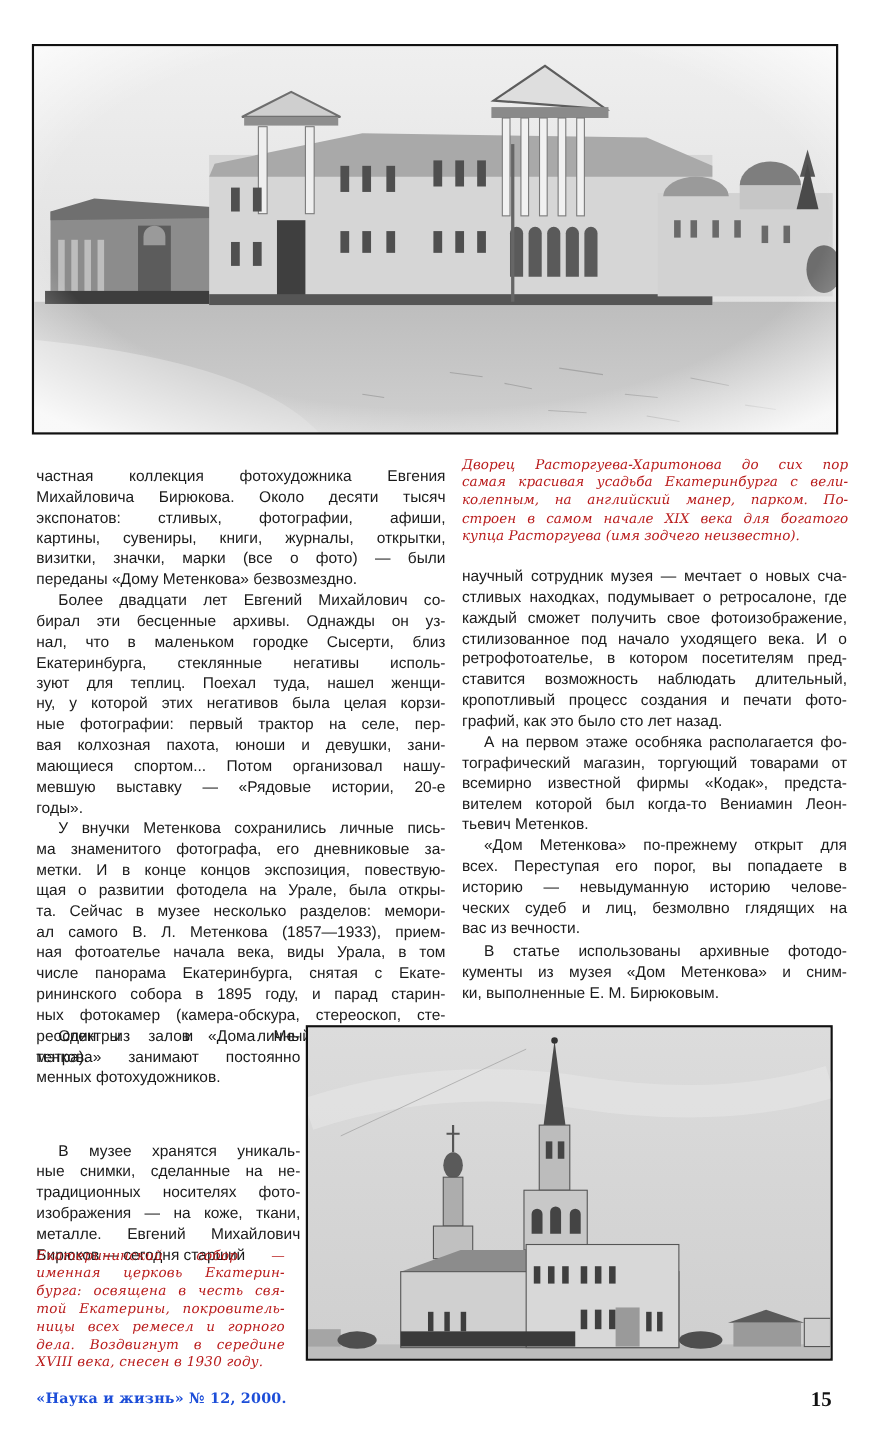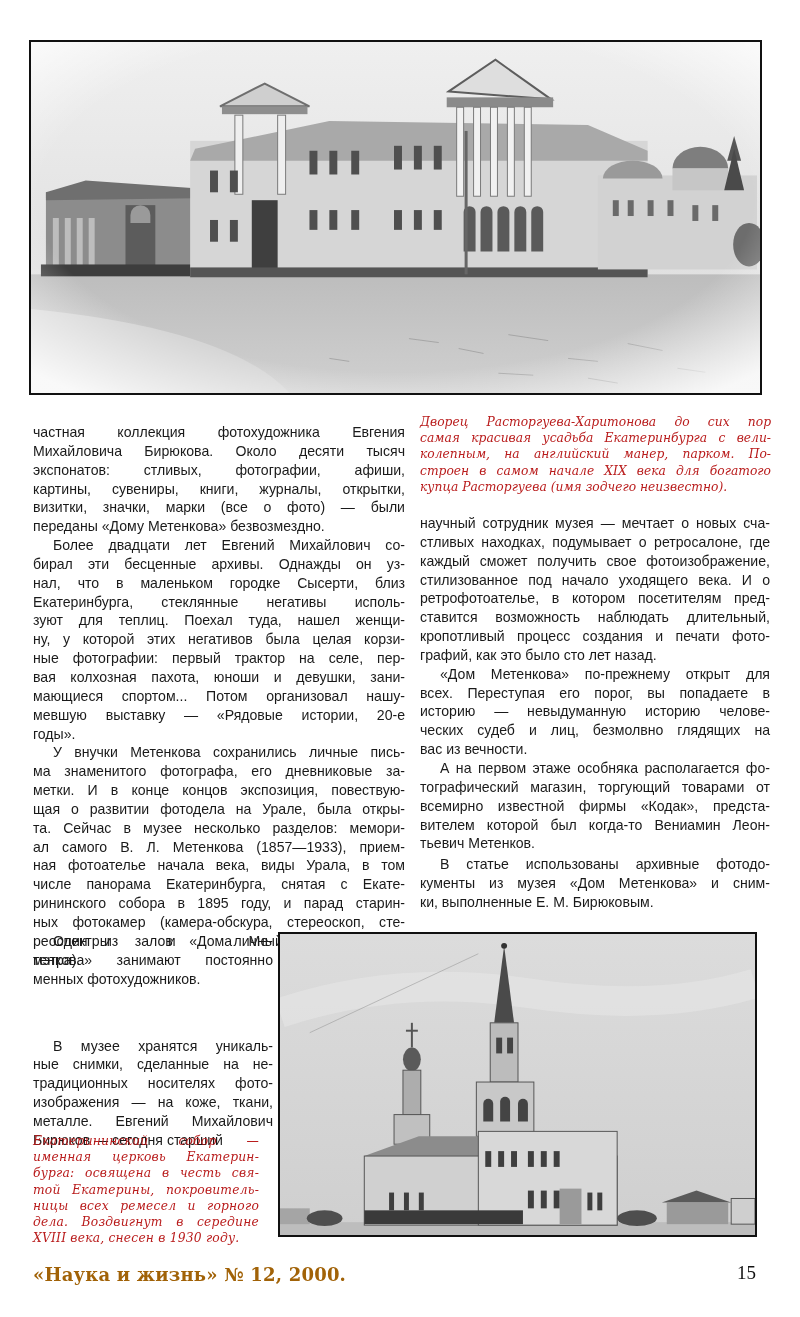--- a/index.html
+++ b/index.html
@@ -23,22 +23,22 @@
   #credits { left: 420px; top: 855px; width: 350px; }
 
   .caption { position: absolute; font-family: "DejaVu Serif", "Liberation Serif", serif; font-style: italic;
              font-size: 12.3px; line-height: 16.2px; color: #b91c1c; }
   .caption .ln { display: block; white-space: nowrap; text-align: justify; text-align-last: justify; }
   .caption .ln.last { text-align-last: left; }
   #caption-top { left: 420px; top: 414px; width: 351px; }
   #caption-bottom { left: 33px; top: 1133px; width: 226px; letter-spacing: 0.2px; }
 
   #footer-left { position: absolute; left: 33px; top: 1264px; font-family: "DejaVu Serif", serif; font-weight: bold;
-                 font-size: 18px; letter-spacing: 0.2px; color: #a16207; }
-  #footer-page { position: absolute; left: 737px; top: 1262px; font-family: "Liberation Serif", serif; font-weight: normal;
+                 font-size: 13px; letter-spacing: 0.2px; color: #1d4ed8; }
+  #footer-page { position: absolute; left: 737px; top: 1262px; font-family: "Liberation Serif", serif; font-weight: bold;
                  font-size: 19px; color: #111; }
 </style>
 </head>
 <body>
 
 <div class="photo" id="photo-top">
   <svg viewBox="0 0 733 355" preserveAspectRatio="none">
     <defs>
       <radialGradient id="vig" cx="50%" cy="45%" r="70%">
         <stop offset="70%" stop-color="#fff" stop-opacity="0"></stop>
@@ -212,32 +212,32 @@
       <span class="ln">научный сотрудник музея — мечтает о новых сча-</span>
       <span class="ln">стливых находках, подумывает о ретросалоне, где</span>
       <span class="ln">каждый сможет получить свое фотоизображение,</span>
       <span class="ln">стилизованное под начало уходящего века. И о</span>
       <span class="ln">ретрофотоателье, в котором посетителям пред-</span>
       <span class="ln">ставится возможность наблюдать длительный,</span>
       <span class="ln">кропотливый процесс создания и печати фото-</span>
       <span class="ln last">графий, как это было сто лет назад.</span>
     </p>
     <p>
+      <span class="ln" style="text-indent: 20px;">А на первом этаже особняка располагается фо-</span>
+      <span class="ln">тографический магазин, торгующий товарами от</span>
+      <span class="ln">всемирно известной фирмы «Кодак», предста-</span>
+      <span class="ln">вителем которой был когда-то Вениамин Леон-</span>
+      <span class="ln last">тьевич Метенков.</span>
+    </p>
+    <p>
       <span class="ln" style="text-indent: 20px;">«Дом Метенкова» по-прежнему открыт для</span>
       <span class="ln">всех. Переступая его порог, вы попадаете в</span>
       <span class="ln">историю — невыдуманную историю челове-</span>
       <span class="ln">ческих судеб и лиц, безмолвно глядящих на</span>
       <span class="ln last">вас из вечности.</span>
-    </p>
-    <p>
-      <span class="ln" style="text-indent: 20px;">А на первом этаже особняка располагается фо-</span>
-      <span class="ln">тографический магазин, торгующий товарами от</span>
-      <span class="ln">всемирно известной фирмы «Кодак», предста-</span>
-      <span class="ln">вителем которой был когда-то Вениамин Леон-</span>
-      <span class="ln last">тьевич Метенков.</span>
     </p>
   </div>
 <div class="body-text" id="credits">
     <p>
       <span class="ln" style="text-indent: 20px;">В статье использованы архивные фотодо-</span>
       <span class="ln">кументы из музея «Дом Метенкова» и сним-</span>
       <span class="ln last">ки, выполненные Е. М. Бирюковым.</span>
     </p>
   </div>
 

